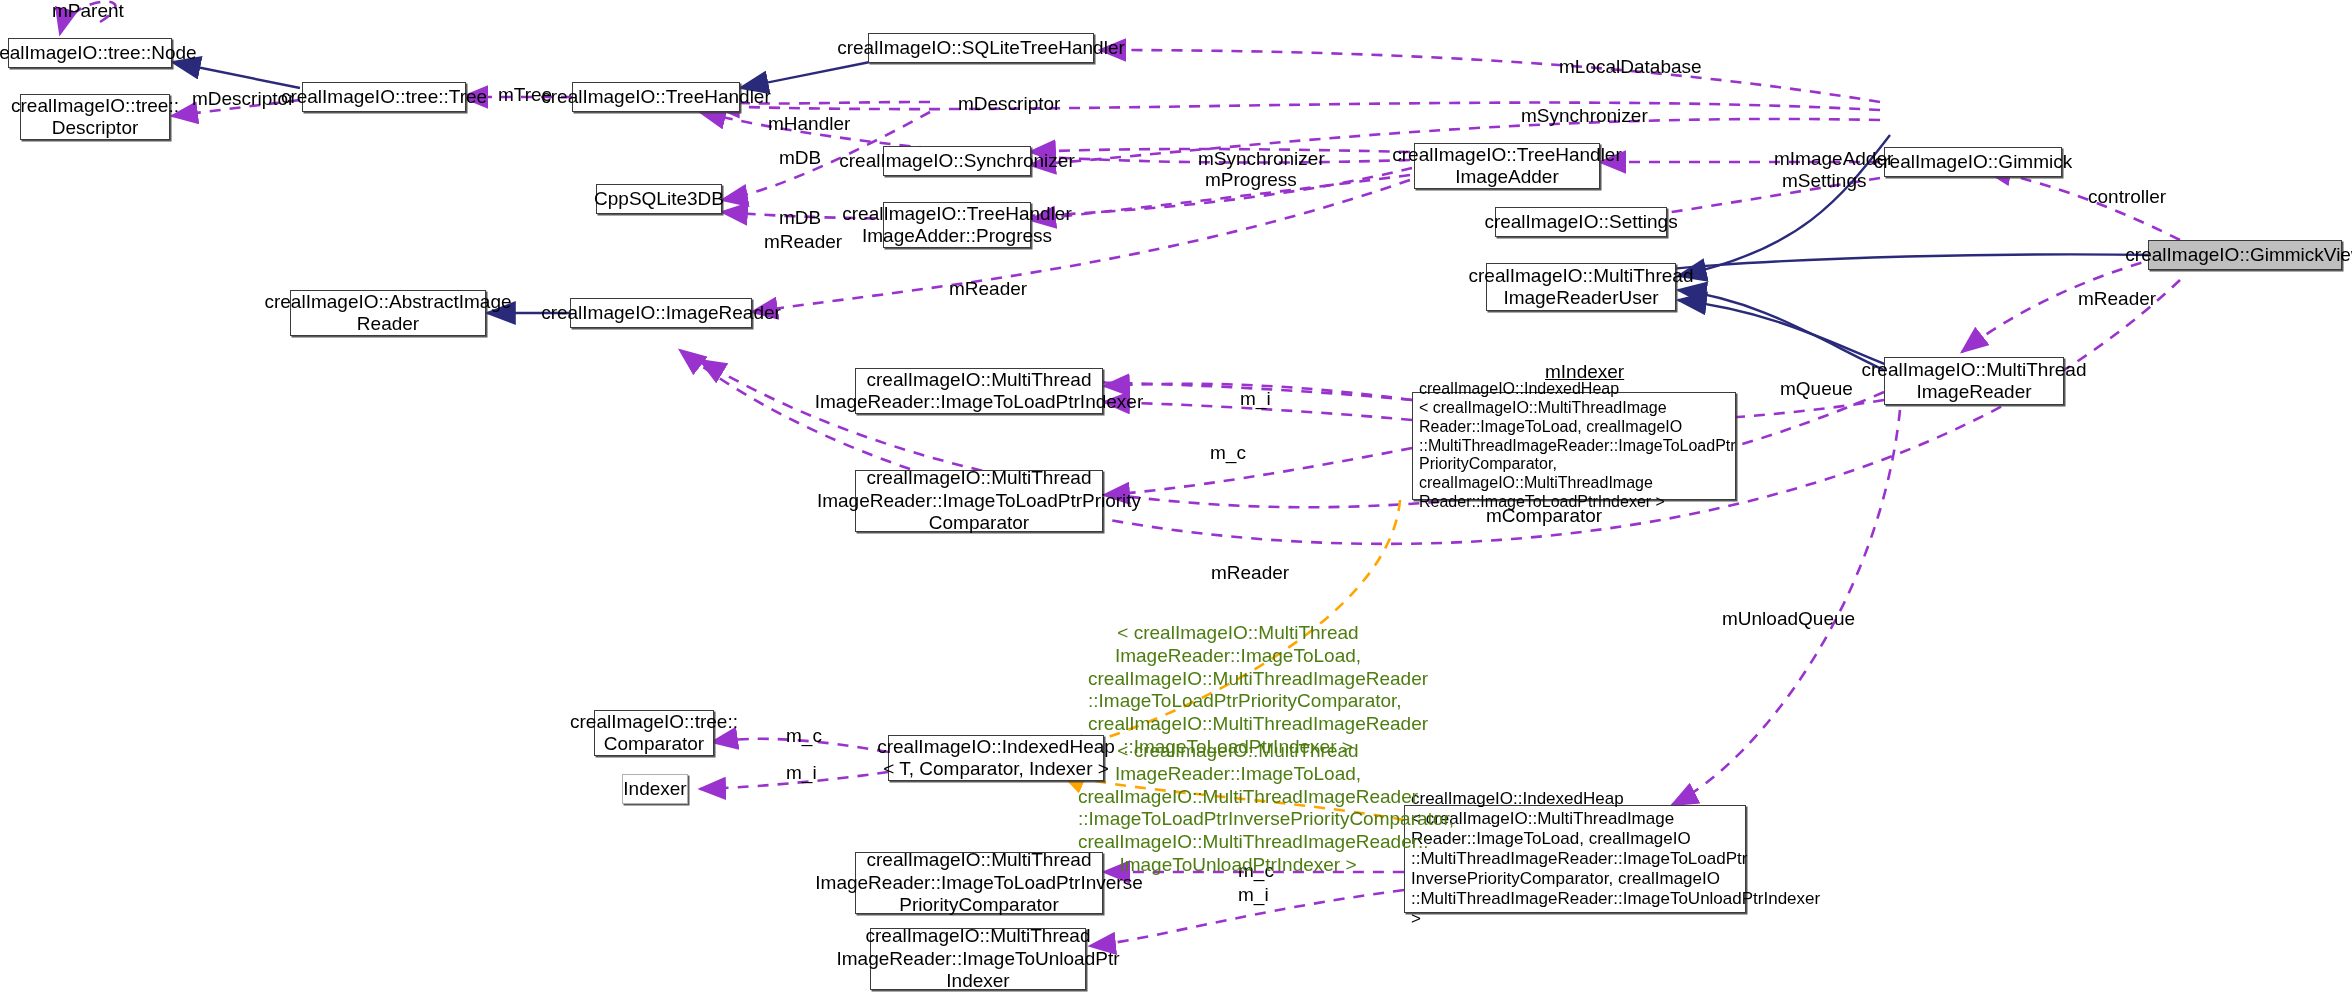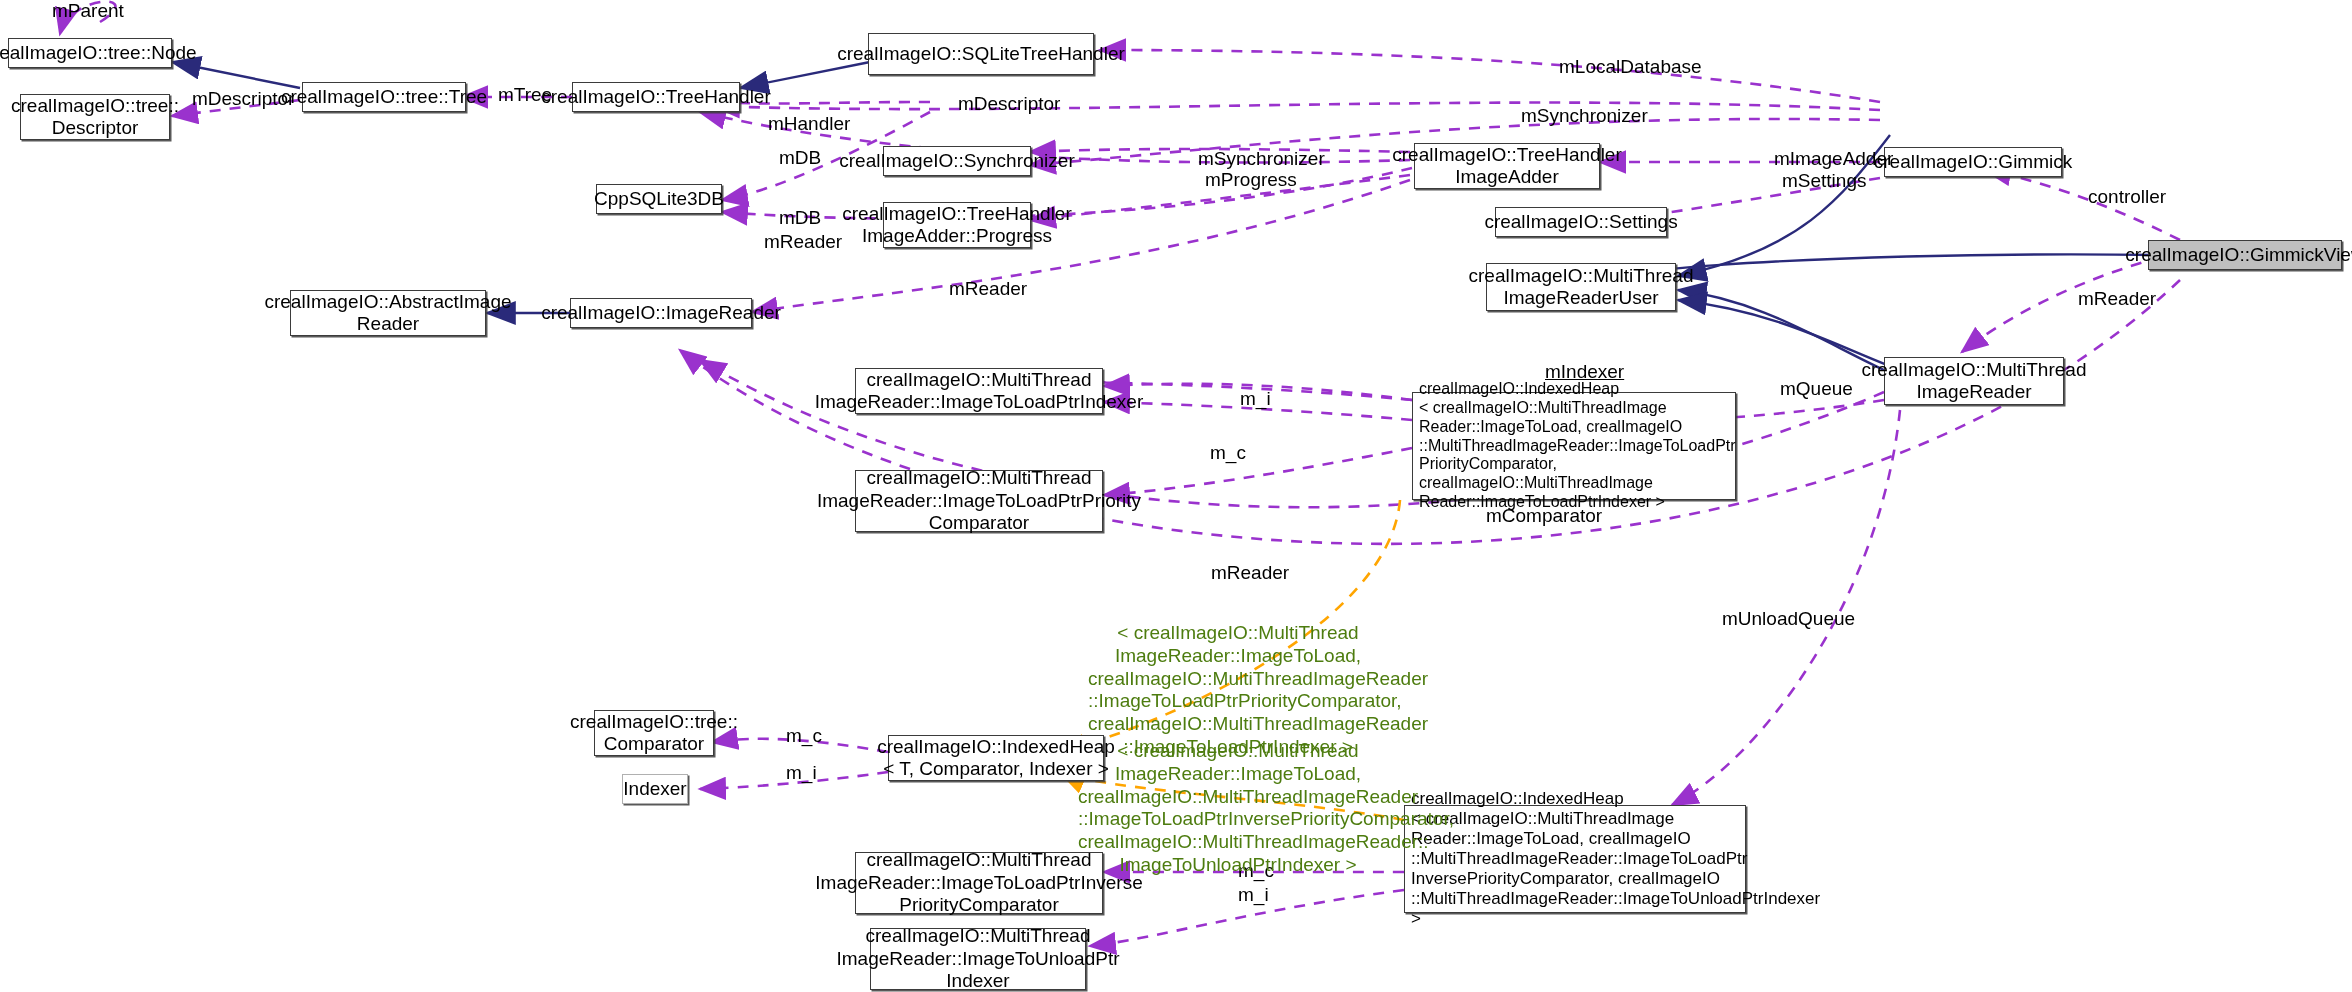--- a/index.html
+++ b/index.html
@@ -170,21 +170,21 @@
 
   <div class="node" style="left:8px;  top:38px;  width:164px; height:30px;">crealImageIO::tree::Node</div>
 
   <div class="node" style="left:20px; top:94px; width:150px; height:46px;">crealImageIO::tree::
 Descriptor</div>
 
   <div class="node" style="left:302px; top:82px; width:164px; height:30px;">crealImageIO::tree::Tree</div>
 
   <div class="node" style="left:572px; top:82px; width:168px; height:30px;">crealImageIO::TreeHandler</div>
 
-  <div class="node" style="left:868px; top:33px; width:226px; height:42px;">crealImageIO::SQLiteTreeHandler</div>
+  <div class="node" style="left:868px; top:33px; width:226px; height:30px;">crealImageIO::SQLiteTreeHandler</div>
 
   <div class="node" style="left:596px; top:184px; width:126px; height:30px;">CppSQLite3DB</div>
 
   <div class="node" style="left:883px; top:146px; width:148px; height:30px;">crealImageIO::Synchronizer</div>
 
   <div class="node" style="left:883px; top:202px; width:148px; height:46px;">crealImageIO::TreeHandler
 ImageAdder::Progress</div>
 
   <div class="node" style="left:290px; top:290px; width:196px; height:46px;">crealImageIO::AbstractImage
 Reader</div>

